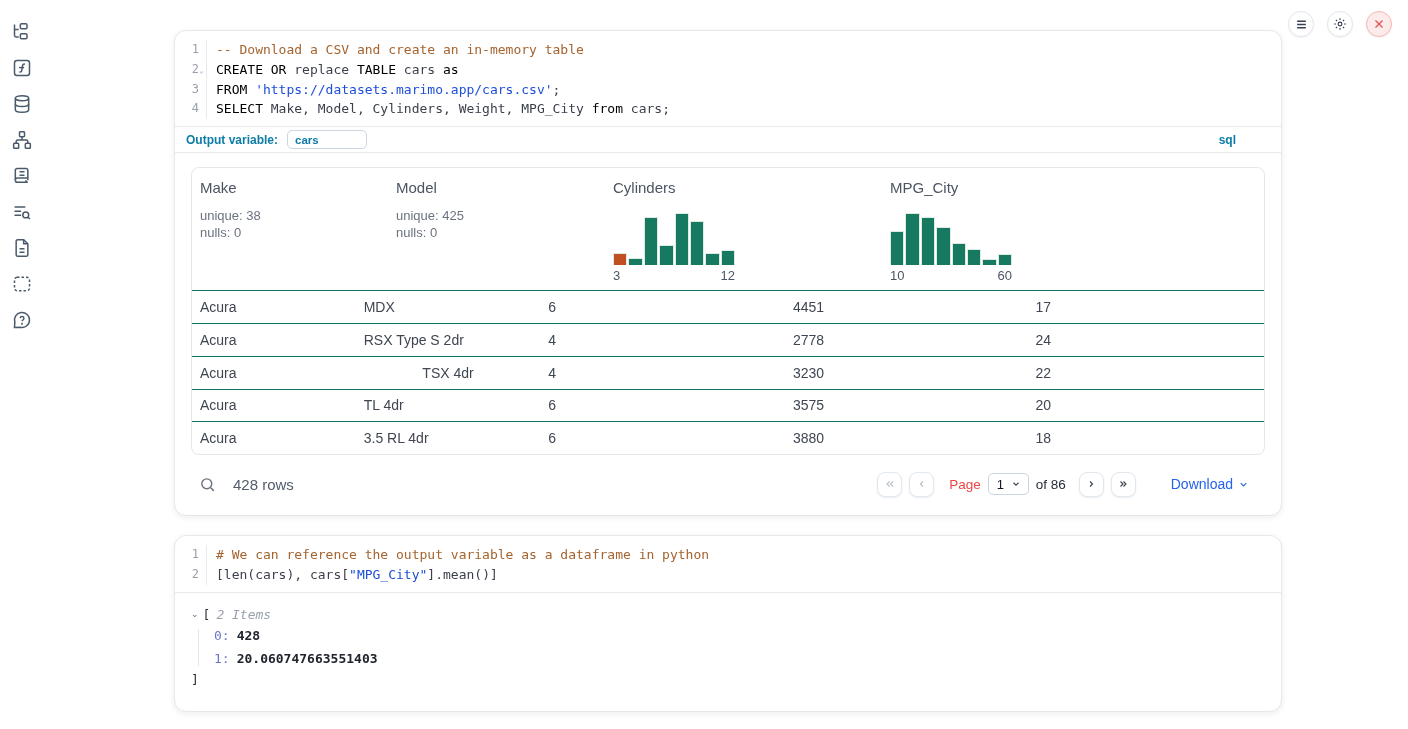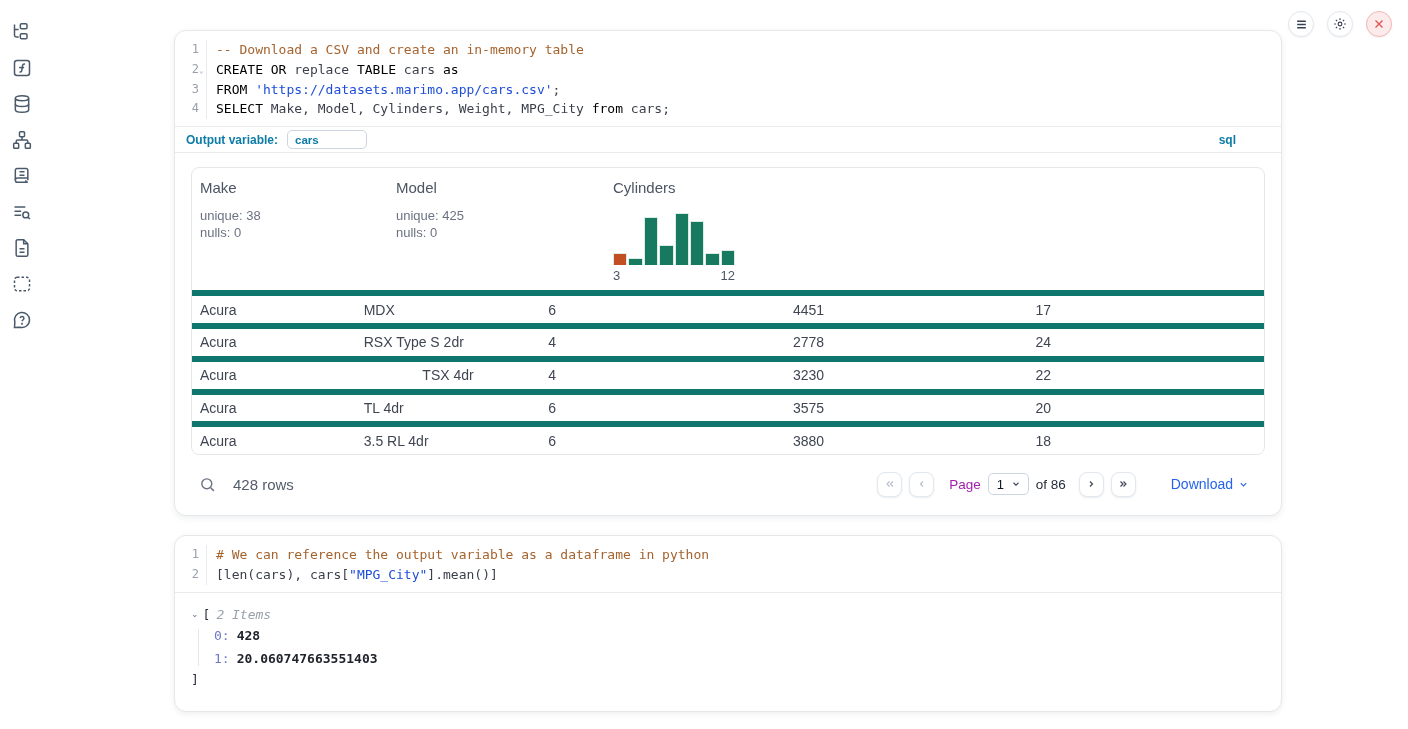--- a/index.html
+++ b/index.html
@@ -70,35 +70,35 @@
   .data-table { border:1px solid #e5e7eb; border-radius:8px; overflow:hidden; background:#fff; }
   .thead { display:flex; height:122px;gap:32px; }
   .th { display:flex; flex-direction:column; padding:11px 8px 7px; cursor:pointer; }
   .th-label { font-size:15px; color:#4b5563; }
   .th-stats { margin-top:11px; font-size:13px; color:#6b7280; line-height:17px; }
   .hist { margin-top:auto; width:122px; }
   .hist-bars { display:flex; align-items:flex-end; gap:1px; height:52px; }
   .hist-bar { flex:1; border:1px solid #dcebe4; border-bottom:none; }
   .hist-axis { display:flex; justify-content:space-between; font-size:13px; color:#4b5563; margin-top:3px; }
 
-  .tr { display:flex; height:32.8px; border-top:6px solid #0f766e; align-items:center;
+  .tr { display:flex; height:32.8px; border-top:1px solid #0f766e; align-items:center;
         font-size:14px; color:#3f4652; }
   .td { padding:0 8px; overflow:hidden; white-space:nowrap; }
 
   
   .table-footer { display:flex; align-items:center; margin-top:10px; height:38px; }
   .search-btn { background:none; border:none; padding:0 0 0 8px; cursor:pointer; display:flex; }
   .row-count { font-size:15px; color:#525c6b; margin-left:17px; }
   .pager { margin-left:auto; display:flex; align-items:center; gap:7px; }
   .pg-btn {
     width:25px; height:25px; border:1px solid #e2e8f0; border-radius:8px; background:#fff;
     box-shadow:0 1px 2px rgba(15,23,42,.08); display:flex; align-items:center; justify-content:center;
     padding:0; cursor:pointer;
   }
-  .page-label { font-size:13.5px; color:#a21caf; margin-left:8px; }
+  .page-label { font-size:13.5px; color:#ef4444; margin-left:8px; }
   .of-label   { font-size:13.5px; color:#1f2937; margin-right:6px; }
   .page-select {
     min-width:41px; height:22px; border:1px solid #cbd5e1; border-radius:5px; background:#fff;
     display:flex; align-items:center; padding:0 5px 0 8px; font-size:13px; color:#111827; gap:7px;
     cursor:pointer;
   }
   .download {
     color:#2563eb; font-size:14px; font-weight:500; display:flex; align-items:center; gap:5px;
     margin-left:22px; margin-right:10px; background:none; border:none; cursor:pointer;
   }
@@ -256,20 +256,39 @@
                 <div class="hist-bar" style="height: 44px; background: rgb(23, 121, 95);"></div>
                 <div class="hist-bar" style="height: 12px; background: rgb(23, 121, 95);"></div>
                 <div class="hist-bar" style="height: 15px; background: rgb(23, 121, 95);"></div>
               </div>
               <div class="hist-axis">
                 <span>3</span>
                 <span>12</span>
               </div>
             </div>
         </div>
+        <div class="th" style="width:237px">
+          <span class="th-label">MPG_City</span>
+          <div class="hist">
+              <div class="hist-bars">
+                <div class="hist-bar" style="height: 34px; background: rgb(23, 121, 95);"></div>
+                <div class="hist-bar" style="height: 52px; background: rgb(23, 121, 95);"></div>
+                <div class="hist-bar" style="height: 48px; background: rgb(23, 121, 95);"></div>
+                <div class="hist-bar" style="height: 38px; background: rgb(23, 121, 95);"></div>
+                <div class="hist-bar" style="height: 22px; background: rgb(23, 121, 95);"></div>
+                <div class="hist-bar" style="height: 16px; background: rgb(23, 121, 95);"></div>
+                <div class="hist-bar" style="height: 6px; background: rgb(23, 121, 95);"></div>
+                <div class="hist-bar" style="height: 11px; background: rgb(23, 121, 95);"></div>
+              </div>
+              <div class="hist-axis">
+                <span>10</span>
+                <span>60</span>
+              </div>
+            </div>
+        </div>
       </div>
       <div id="table-body">
           <div class="tr">
             <div class="td" style="width: 164px;">Acura</div>
             <div class="td" style="width: 185px;">MDX</div>
             <div class="td" style="width: 245px;">6</div>
             <div class="td" style="width: 243px;">4451</div>
             <div class="td" style="width: 237px;">17</div>
           </div>
           <div class="tr">

